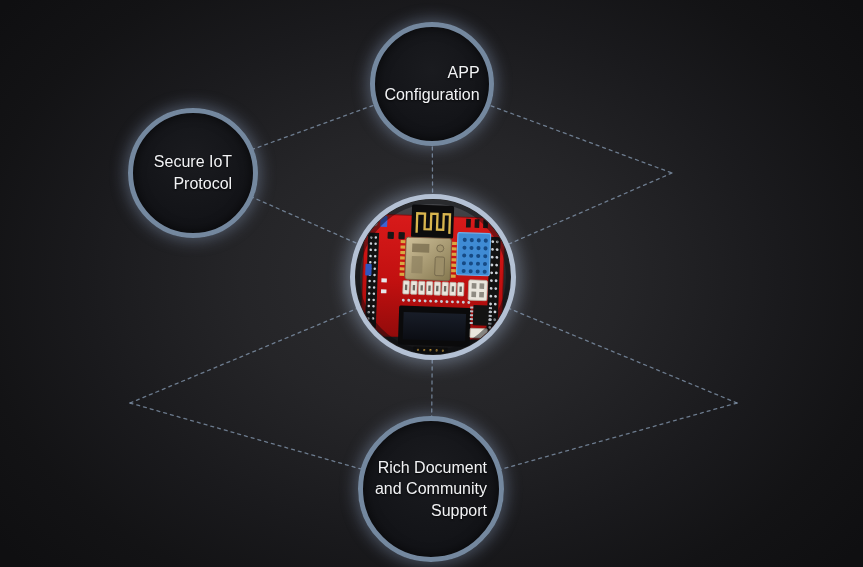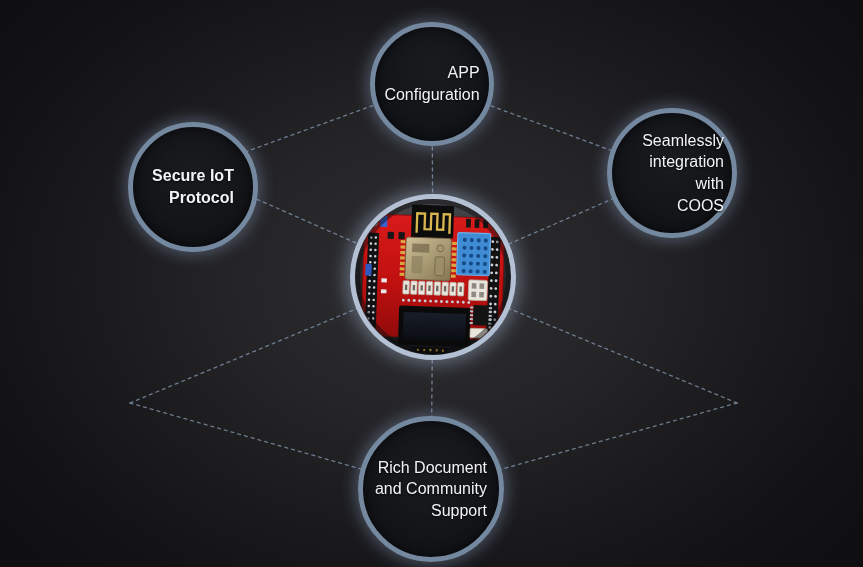--- a/index.html
+++ b/index.html
@@ -298,27 +298,22 @@
         </g>
         <circle cx="100" cy="100" r="97" fill="none" stroke="rgba(8,10,14,0.45)" stroke-width="7"></circle>
       </g>
     </svg>
   </div>
 
 <div class="node" style="left: 370px; top: 22px; width: 124px; height: 124px;">
       <span class="label">APP
 Configuration</span>
     </div>
-    <div class="node" style="left: 128px; top: 122px; width: 130px; height: 130px; font-weight: bold;">
+    <div class="node" style="left: 128px; top: 108px; width: 130px; height: 130px;">
       <span class="label">Secure IoT
 Protocol</span>
-    </div>
-    <div class="node" style="left: 607px; top: 108px; width: 130px; height: 130px;">
-      <span class="label">Seamlessly
-integration with
-COOS</span>
     </div>
     <div class="node" style="left: 358px; top: 416px; width: 146px; height: 146px;">
       <span class="label">Rich Document
 and Community
 Support</span>
     </div>
   </div>
 
 </body></html>

